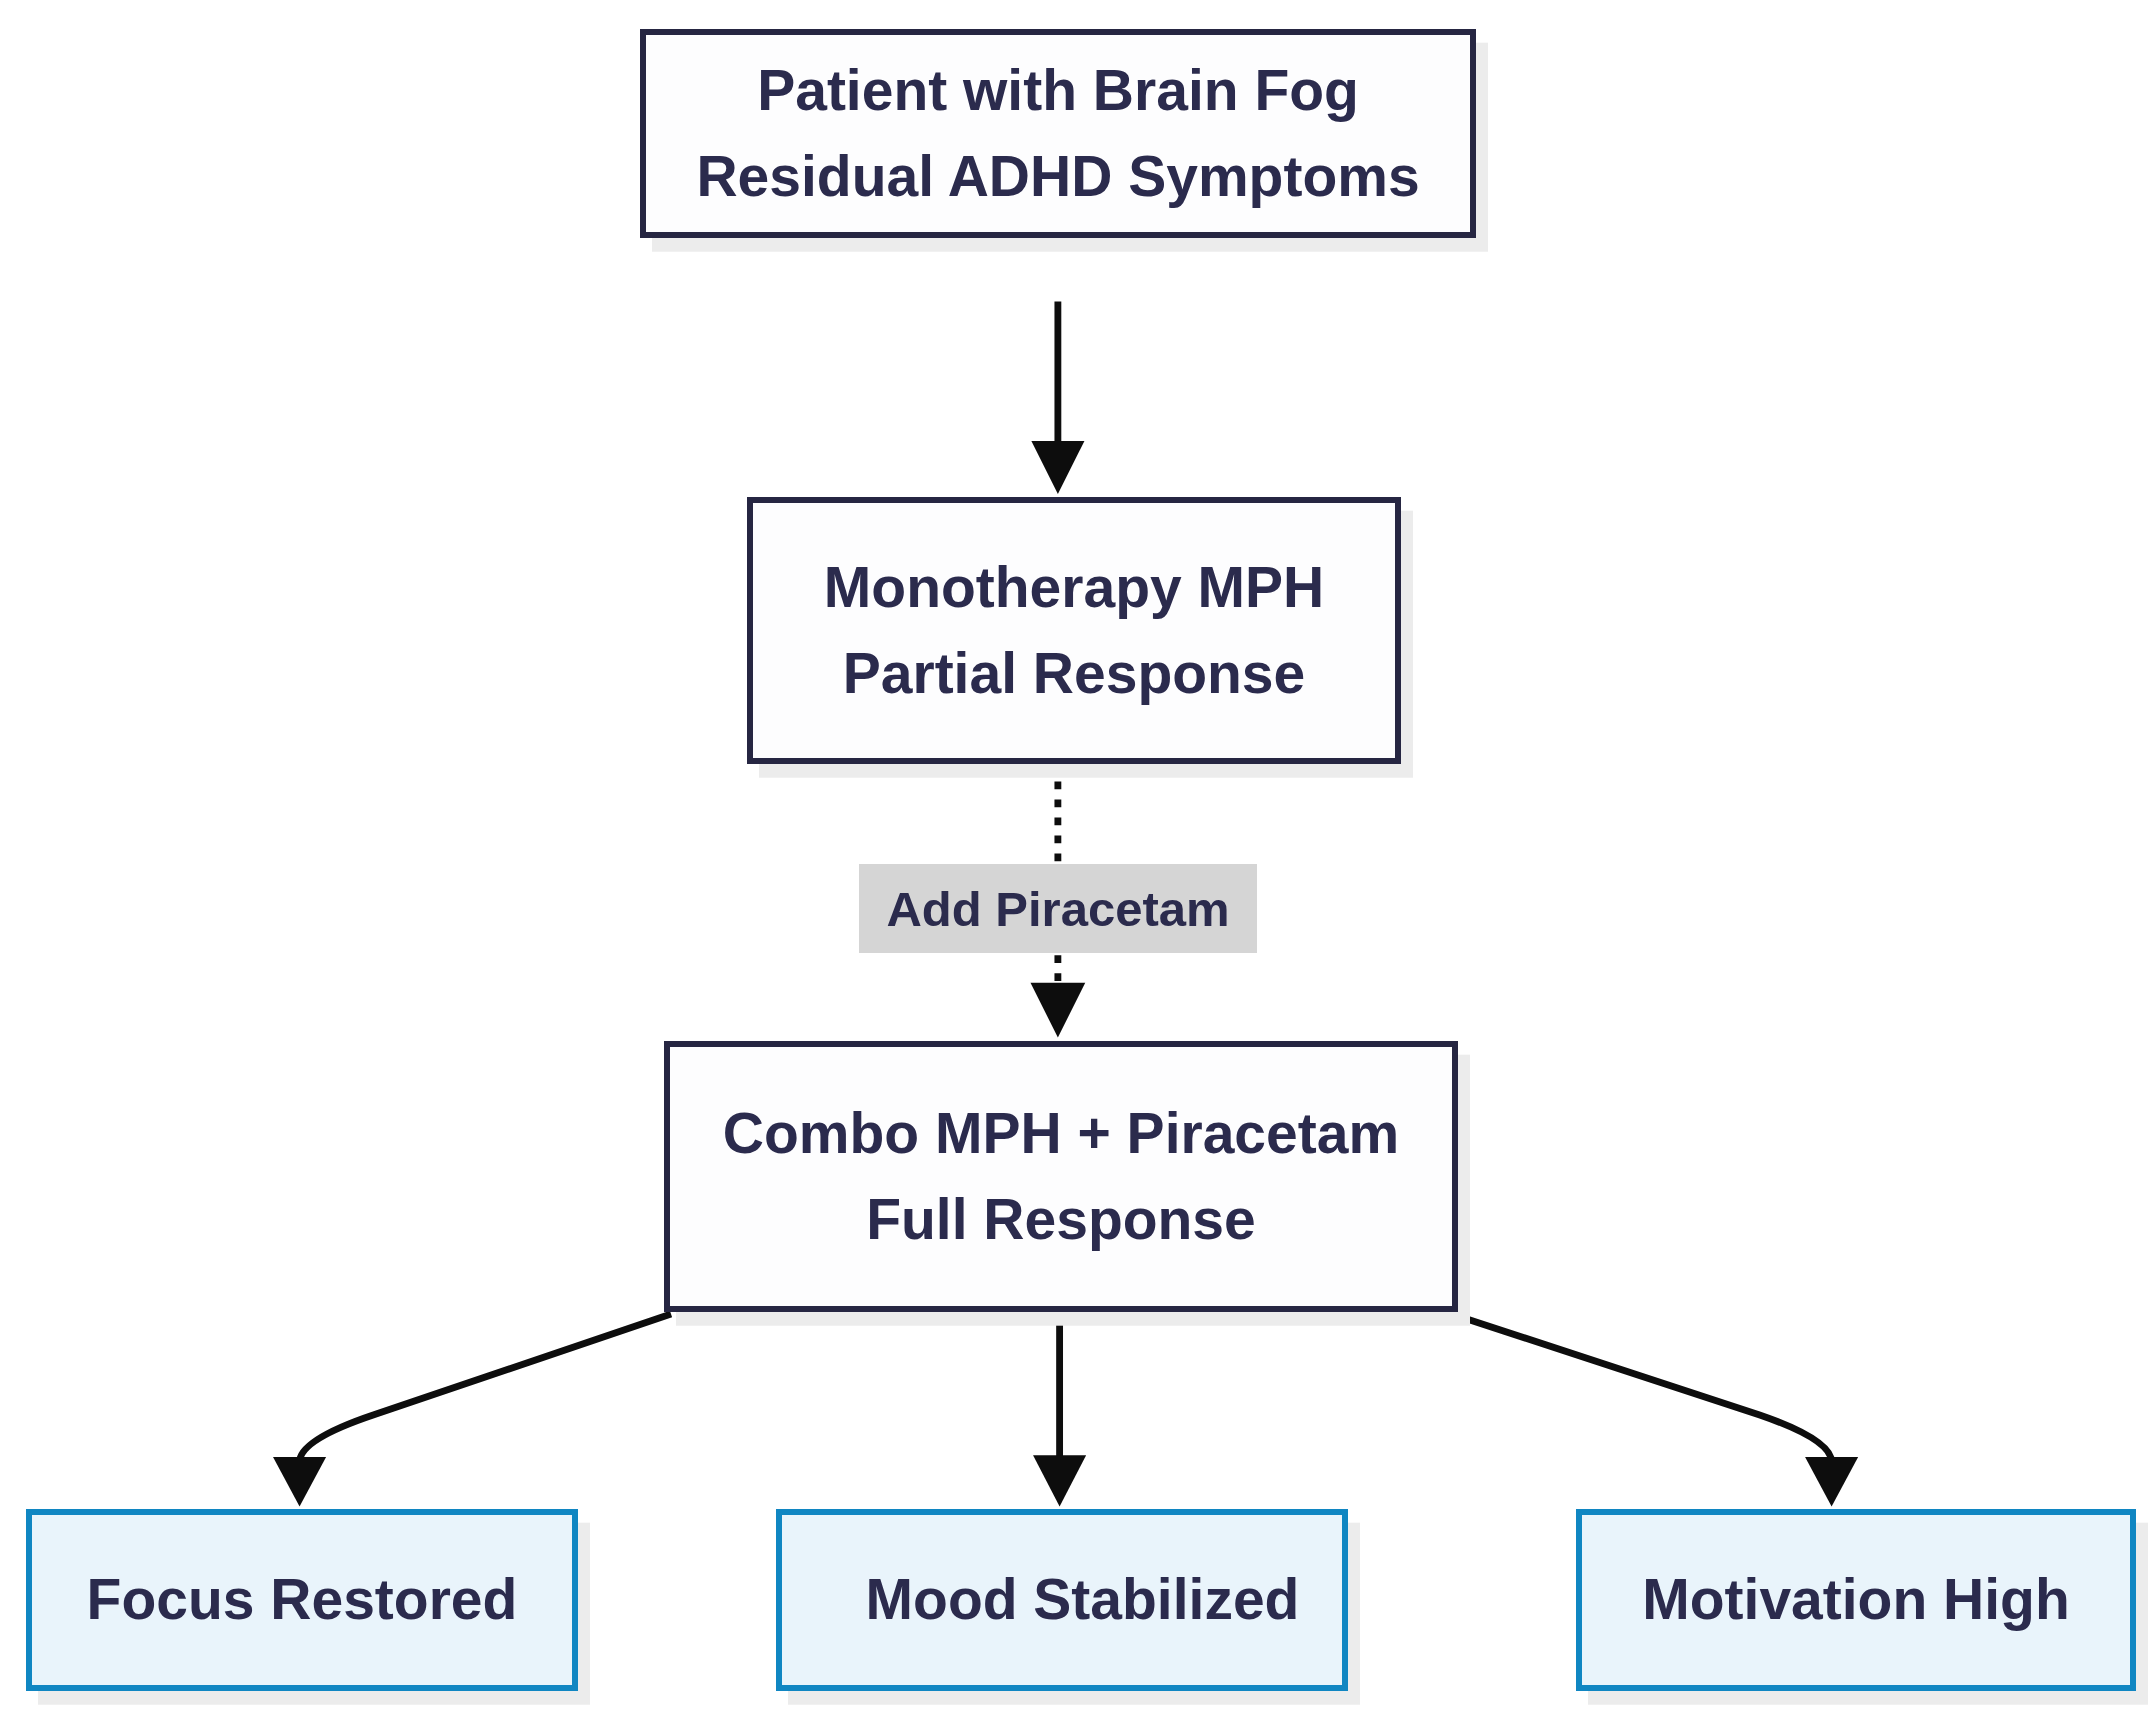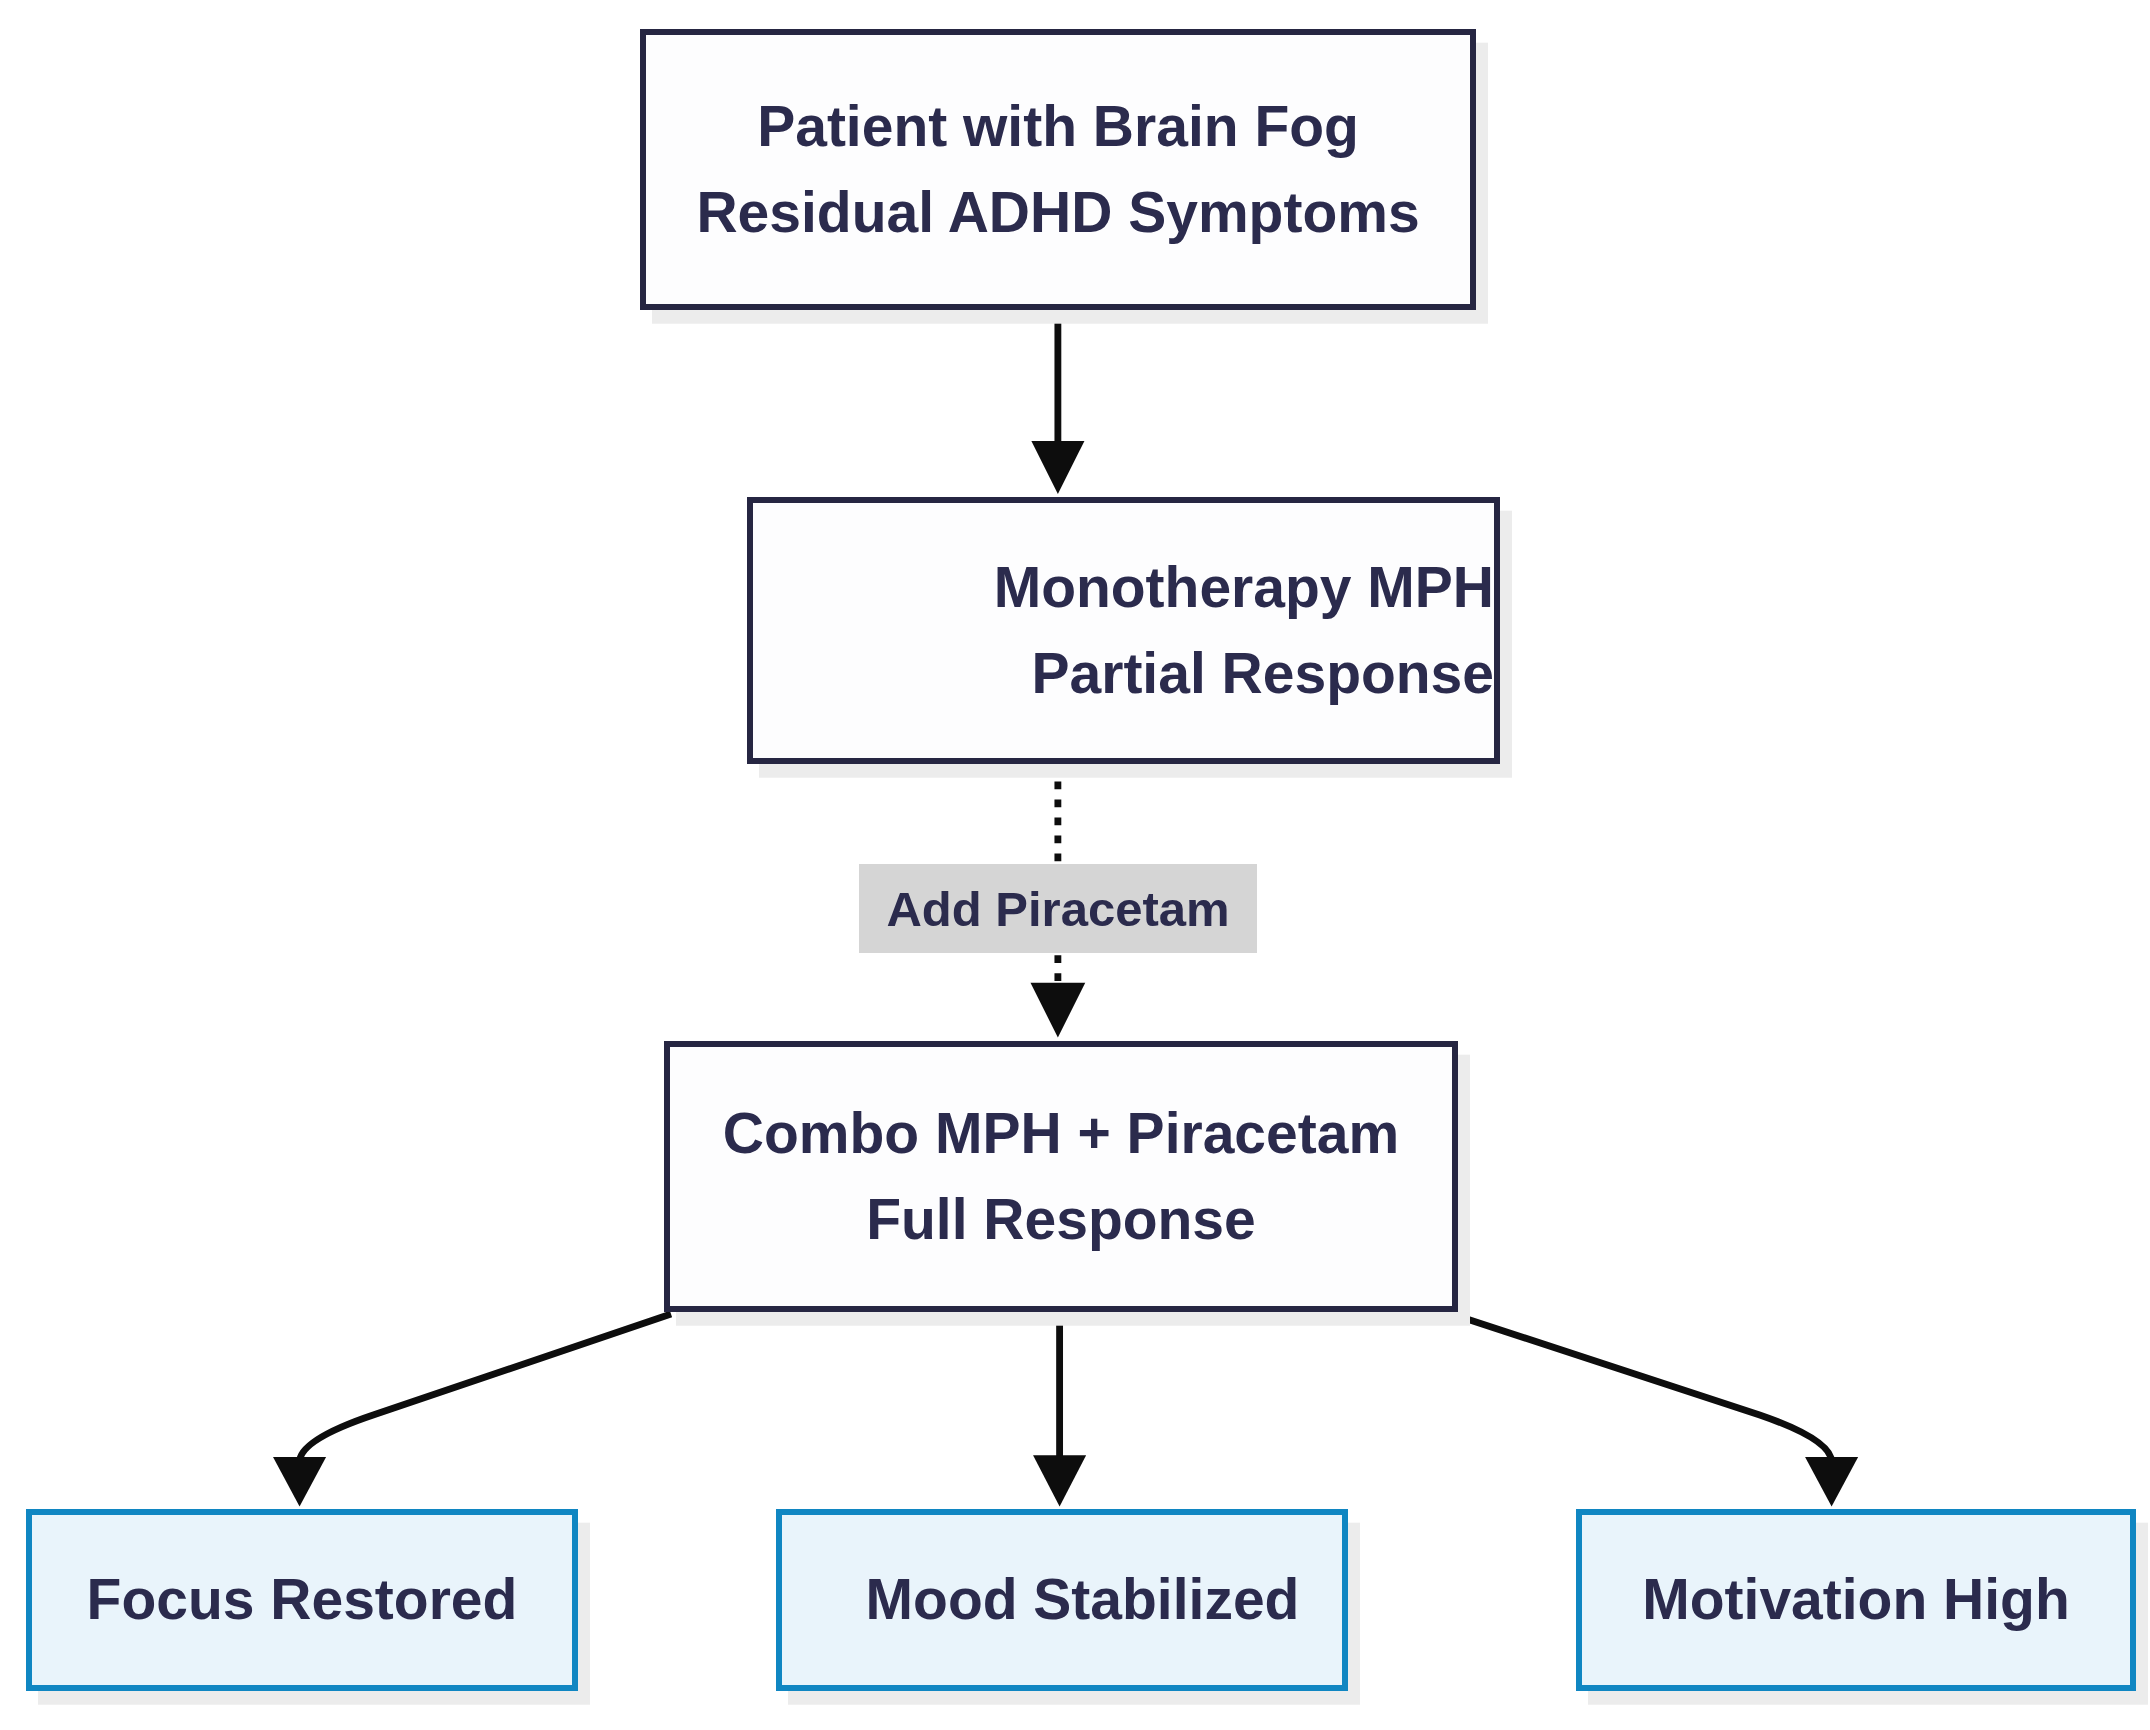--- a/index.html
+++ b/index.html
@@ -110,26 +110,26 @@
       <line class="edge-line" x1="1238" y1="1534" x2="1238" y2="1702"></line>
       <polygon class="arrowhead" points="1207,1700 1269,1700 1238,1760"></polygon>
     </g>
 
     <g>
       <path class="edge-line" d="M 1696 1535 L 2056 1653 Q 2140 1682 2140 1708"></path>
       <polygon class="arrowhead" points="2109,1702 2171,1702 2140,1760"></polygon>
     </g>
   </svg>
 
-  <div class="node" style="left:640px; top:29px; width:836px; height:281px;">
+  <div class="node" style="left:640px; top:29px; width:836px; height:209px;">
     <span class="node-line">Patient with Brain Fog</span>
     <span class="node-line">Residual ADHD Symptoms</span>
   </div>
 
-  <div class="node" style="left:747px; top:497px; width:753px; height:267px;align-items:flex-end;">
+  <div class="node" style="left:747px; top:497px; width:654px; height:267px;">
     <span class="node-line">Monotherapy MPH</span>
     <span class="node-line">Partial Response</span>
   </div>
 
   <div class="edge-label" style="left:859px; top:864px; width:398px; height:89px;">Add Piracetam</div>
 
   <div class="node" style="left:664px; top:1041px; width:794px; height:271px;">
     <span class="node-line">Combo MPH + Piracetam</span>
     <span class="node-line">Full Response</span>
   </div>

